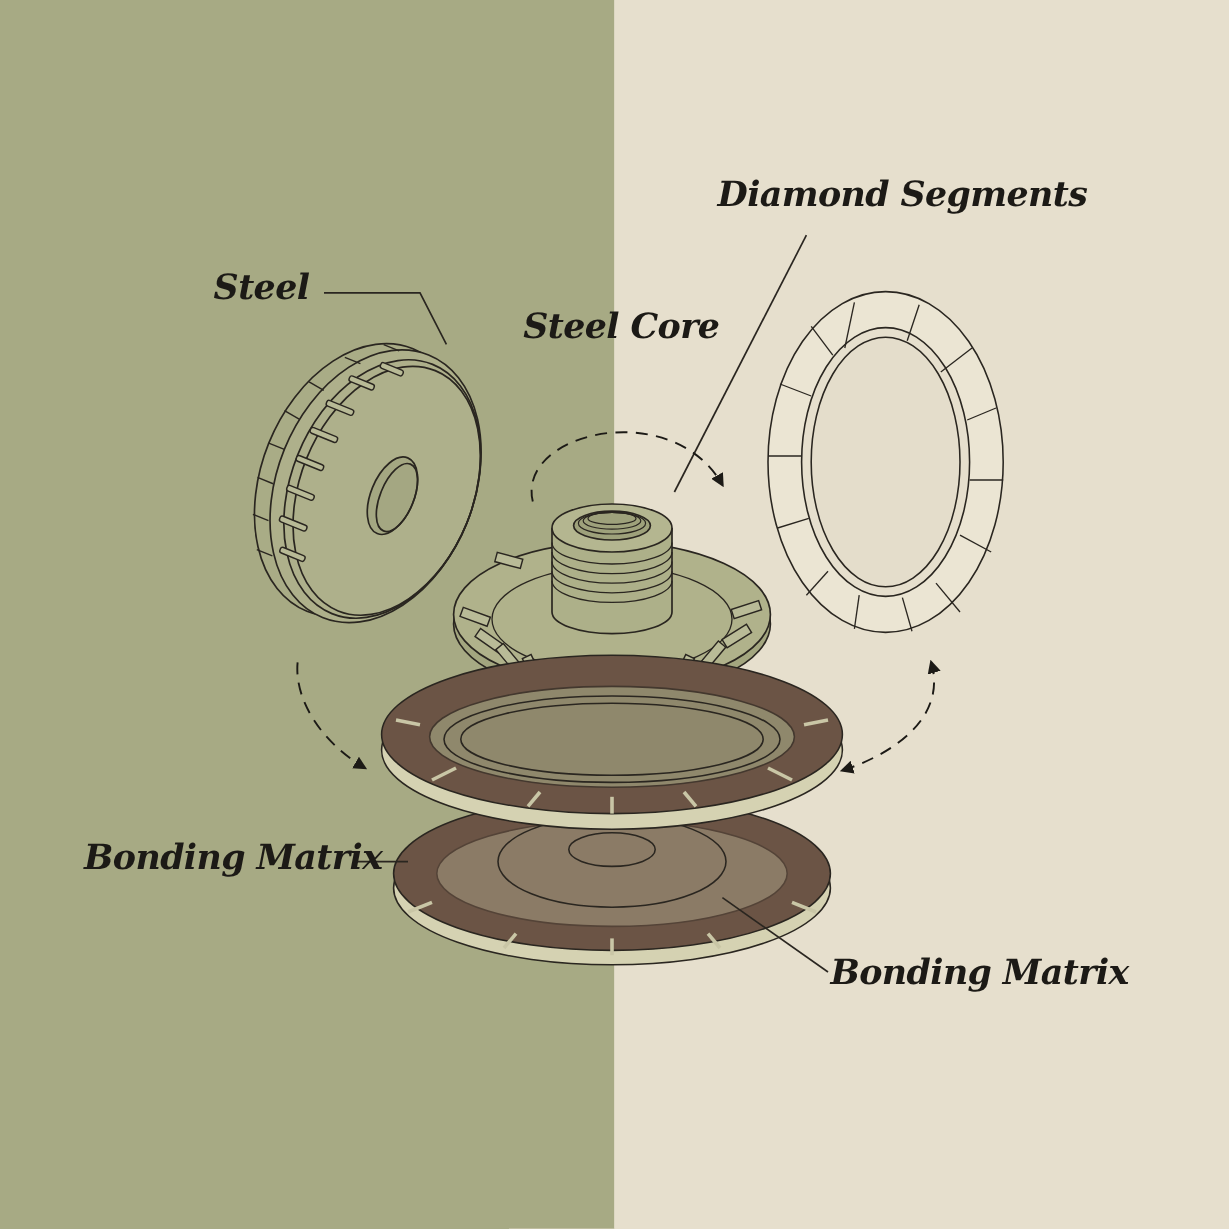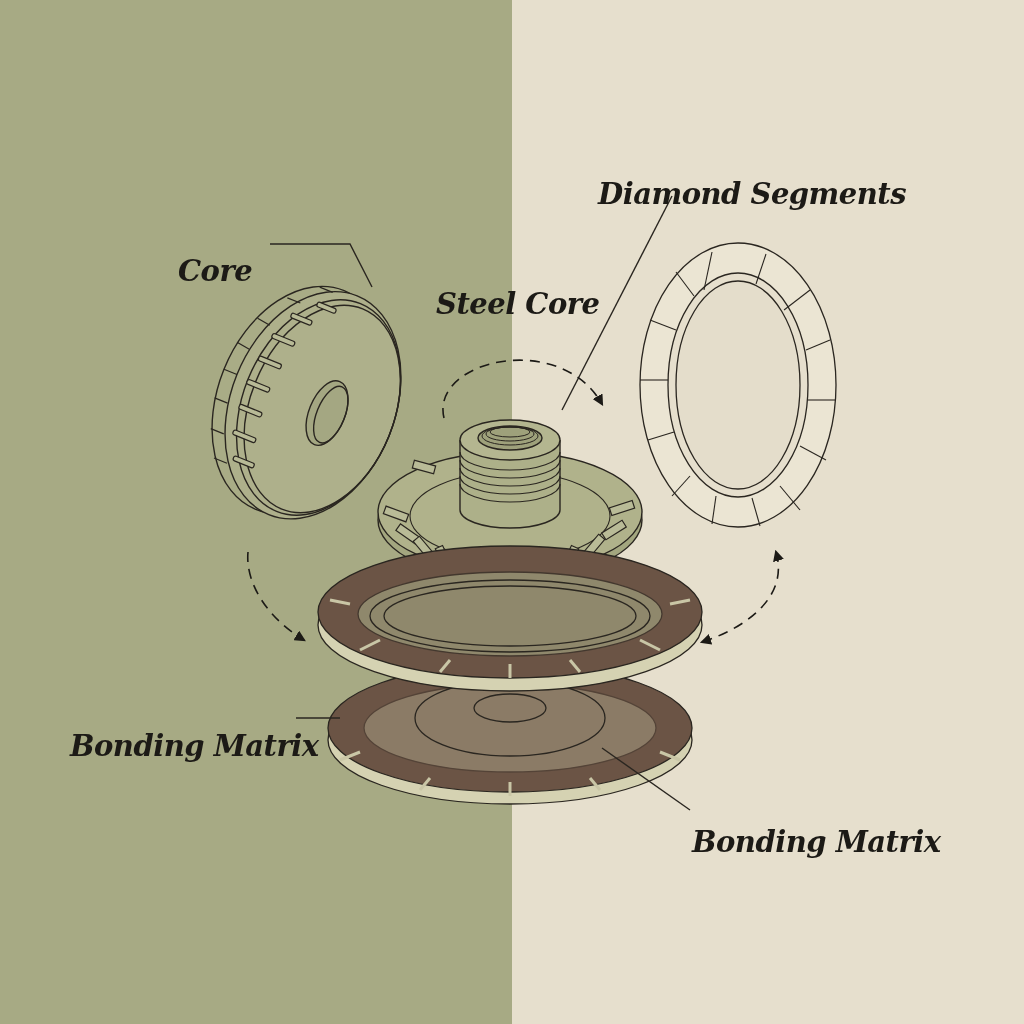--- a/index.html
+++ b/index.html
@@ -20,21 +20,20 @@
     .label {
       position: absolute;
       font-family: "DejaVu Serif", serif;
       font-style: italic;
       font-weight: bold;
       color: #1c1a16;
       font-size: 29px;
       letter-spacing: -0.5px;
       white-space: nowrap;
       line-height: 1;
-      margin-top: 32px;
     }
   </style>
 </head>
 <body>
 
 <div class="bg-left"></div>
 <div class="bg-right"></div>
 
 <svg class="diagram" viewBox="0 0 1024 1024" xmlns="http://www.w3.org/2000/svg">
   <defs>
@@ -174,17 +173,17 @@
     <line x1="690" y1="810" x2="602" y2="748"></line>
   </g>
 
   <g stroke="#1c1a16" stroke-width="1.6" fill="none" stroke-dasharray="10 7">
     <path d="M444,418 C430,360 560,330 602,404" marker-end="url(#arrowhead)"></path>
     <path d="M248,552 C245,585 270,620 304,640" marker-end="url(#arrowhead)"></path>
     <path d="M776,552 C790,600 740,630 702,642" marker-start="url(#arrowhead)" marker-end="url(#arrowhead)"></path>
   </g>
 </svg>
 
-<div class="label" style="left:178px; top:225px;">Core</div>
+<div class="label" style="left:178px; top:225px;">Steel</div>
 <div class="label" style="left:436px; top:258px;">Steel Core</div>
 <div class="label" style="left:598px; top:148px;">Diamond Segments</div>
 <div class="label" style="left:70px; top:700px;">Bonding Matrix</div>
 <div class="label" style="left:692px; top:796px;">Bonding Matrix</div>
 
 </body></html>

